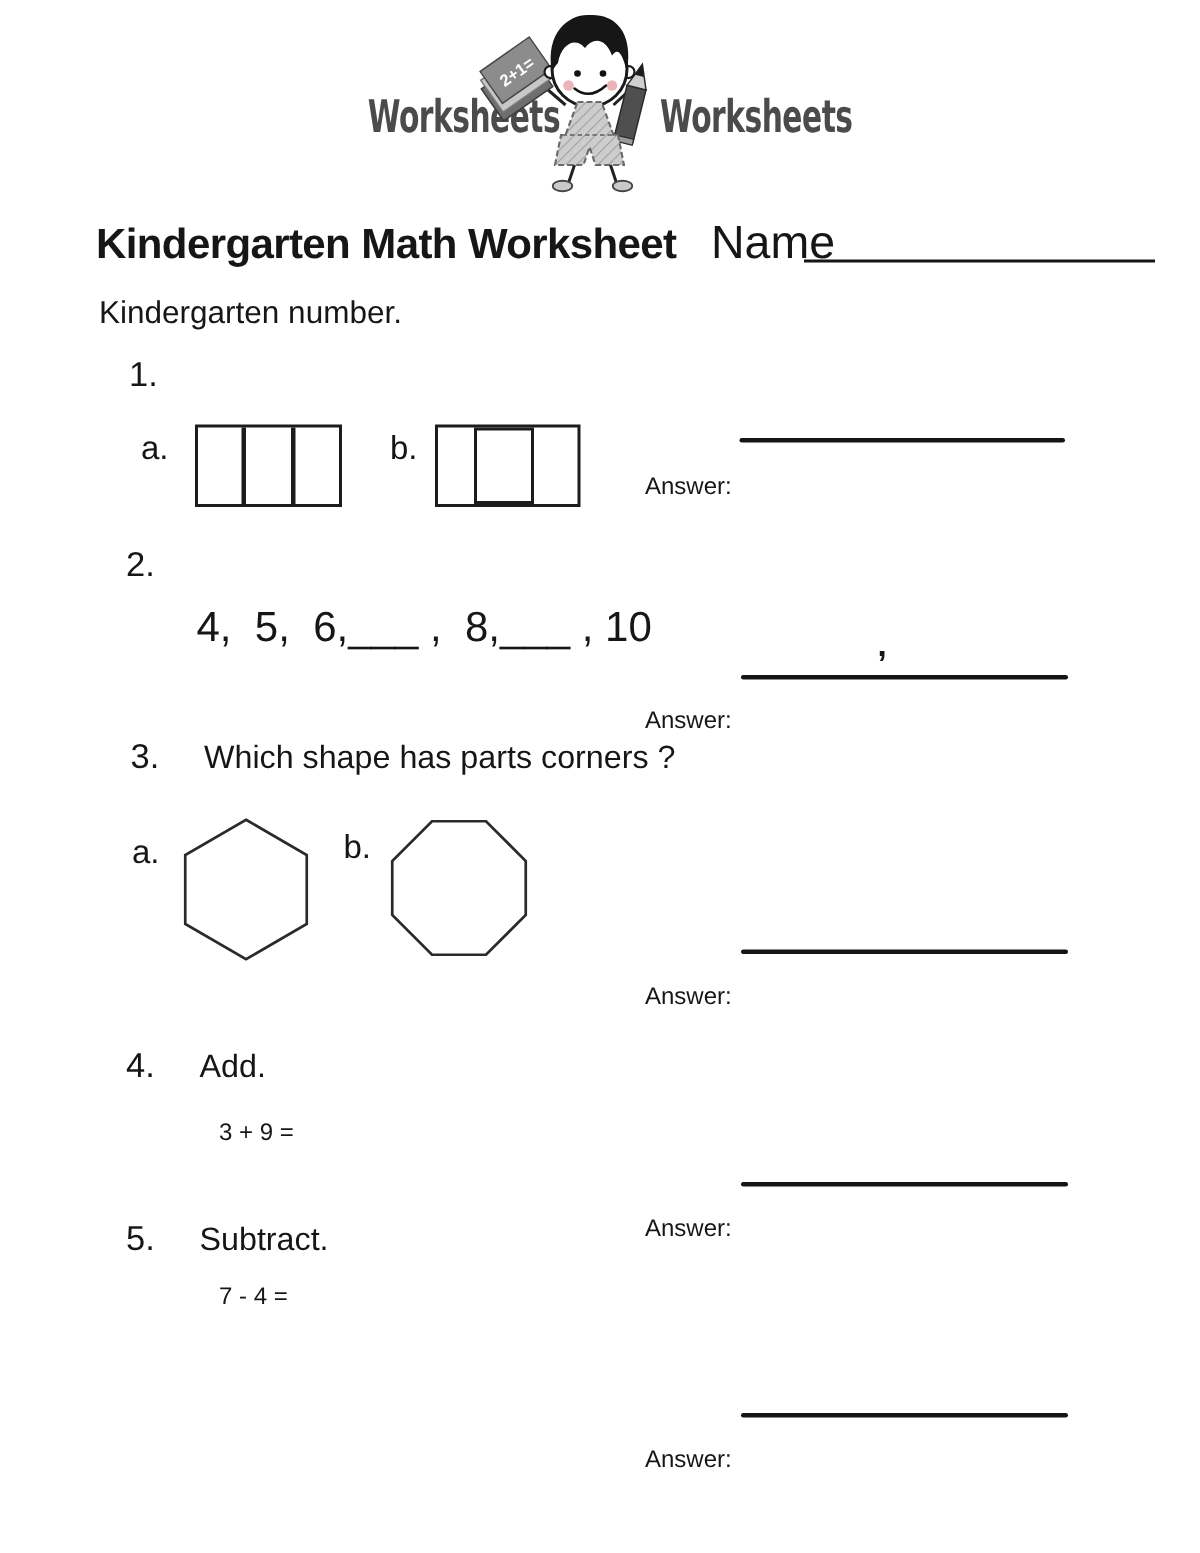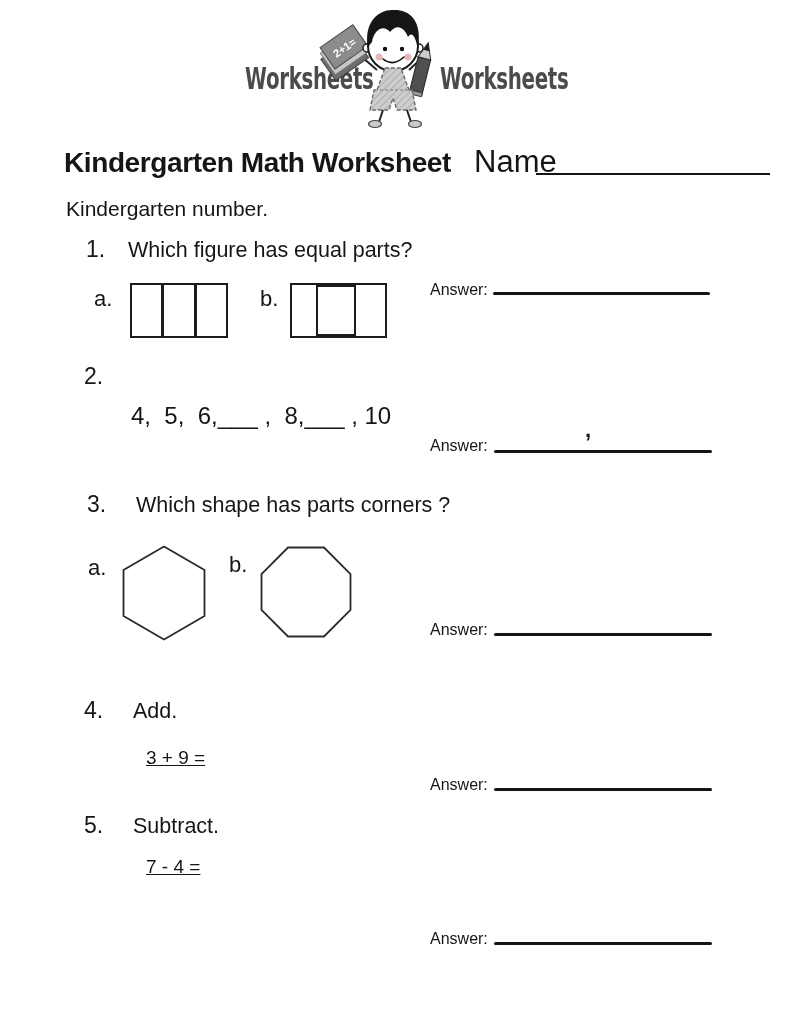--- a/index.html
+++ b/index.html
@@ -6,22 +6,22 @@
   .page{position:relative;width:800px;height:1035px;background:#fff;
         font-family:"Liberation Sans",sans-serif;color:#161616;overflow:hidden;}
   .abs{position:absolute;line-height:1;white-space:pre;}
   .logo-word{font-family:"DejaVu Sans",sans-serif;font-weight:bold;color:#4b4b4b;
              font-size:30px;letter-spacing:-0.5px;}
   .scale-l{transform:scaleX(0.66);transform-origin:100% 50%;}
   .scale-r{transform:scaleX(0.66);transform-origin:0 50%;}
   .q-num{font-size:23px;}
   .q-text{font-size:21.5px;}
   .opt-label{font-size:22px;}
-  .expr{font-size:19px;text-decoration:underline;}
-  .ans-label{font-size:16px;}
+  .expr{font-size:16px;}
+  .ans-label{font-size:16px;margin-top:35px;}
   .ans-line{height:3px;background:#151515;border-radius:2px;}
   .thin-line{height:2px;background:#151515;}
   .frame{display:flex;box-sizing:border-box;}
   .frame span{display:block;box-sizing:border-box;height:100%;}
   .footer{font-size:21px;text-align:center;width:800px;color:#1c1c1c;}
 </style>
 </head>
 <body>
 
 <div class="page">
@@ -76,41 +76,40 @@
   </svg>
 
   <div class="abs logo-word scale-r" style="top:64px;left:440px">Worksheets</div>
 
   <div class="abs" style="left:64px;top:149px;font-size:28px;font-weight:bold;letter-spacing:-0.4px">Kindergarten Math Worksheet</div>
   <div class="abs" style="left:474px;top:146px;font-size:31px">Name</div>
   <div class="abs thin-line" style="left:536px;top:173px;width:234px"></div>
   <div class="abs" style="left:66px;top:198px;font-size:21px">Kindergarten number.</div>
 
   <div class="abs q-num" style="left:86px;top:238px">1.</div>
-  <div class="abs q-text" style="left:128px;top:240px">Which figure has equal parts?</div>
 
   <div class="abs opt-label" style="left:94px;top:288px">a.</div>
   <div class="abs frame" style="left:130px;top:283px;width:98px;height:55px;border:2.5px solid #1c1c1c">
     <span style="flex:1;border-right:3px solid #1c1c1c"></span>
     <span style="flex:1;border-right:3px solid #1c1c1c"></span>
     <span style="flex:1"></span>
   </div>
 
   <div class="abs opt-label" style="left:260px;top:288px">b.</div>
   <div class="abs frame" style="left:290px;top:283px;width:97px;height:55px;border:2px solid #1c1c1c">
     <span style="width:26%"></span>
     <span style="width:43%;border:2px solid #1c1c1c"></span>
     <span style="width:31%"></span>
   </div>
 
   <div class="abs ans-label" style="left:430px;top:282px">Answer:</div>
   <div class="abs ans-line" style="left:493px;top:292px;width:217px"></div>
 
   <div class="abs q-num" style="left:84px;top:365px">2.</div>
-  <div class="abs" style="left:131px;top:404px;font-size:24px">4,  5,  6,___ ,  8,___ , 10</div>
+  <div class="abs" style="left:131px;top:404px;font-size:28px">4,  5,  6,___ ,  8,___ , 10</div>
   <div class="abs ans-label" style="left:430px;top:438px">Answer:</div>
   <div class="abs" style="left:585px;top:419px;font-size:22px;font-weight:bold">,</div>
   <div class="abs ans-line" style="left:494px;top:450px;width:218px"></div>
 
   <div class="abs q-num" style="left:87px;top:493px">3.</div>
   <div class="abs q-text" style="left:136px;top:495px">Which shape has parts corners ?</div>
 
   <div class="abs opt-label" style="left:88px;top:557px">a.</div>
   <svg class="abs" style="left:122px;top:545px" width="84" height="96" viewBox="0 0 84 96">
     <polygon points="42,1.5 82.5,25 82.5,71 42,94.5 1.5,71 1.5,25" fill="none" stroke="#2a2a2a" stroke-width="1.8"></polygon>

